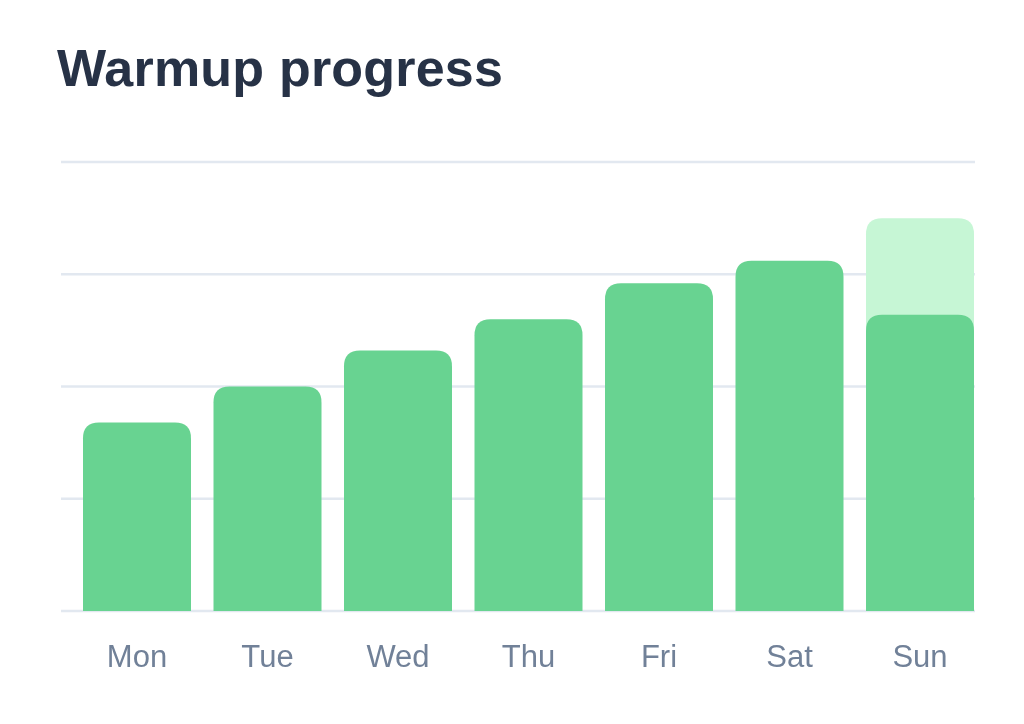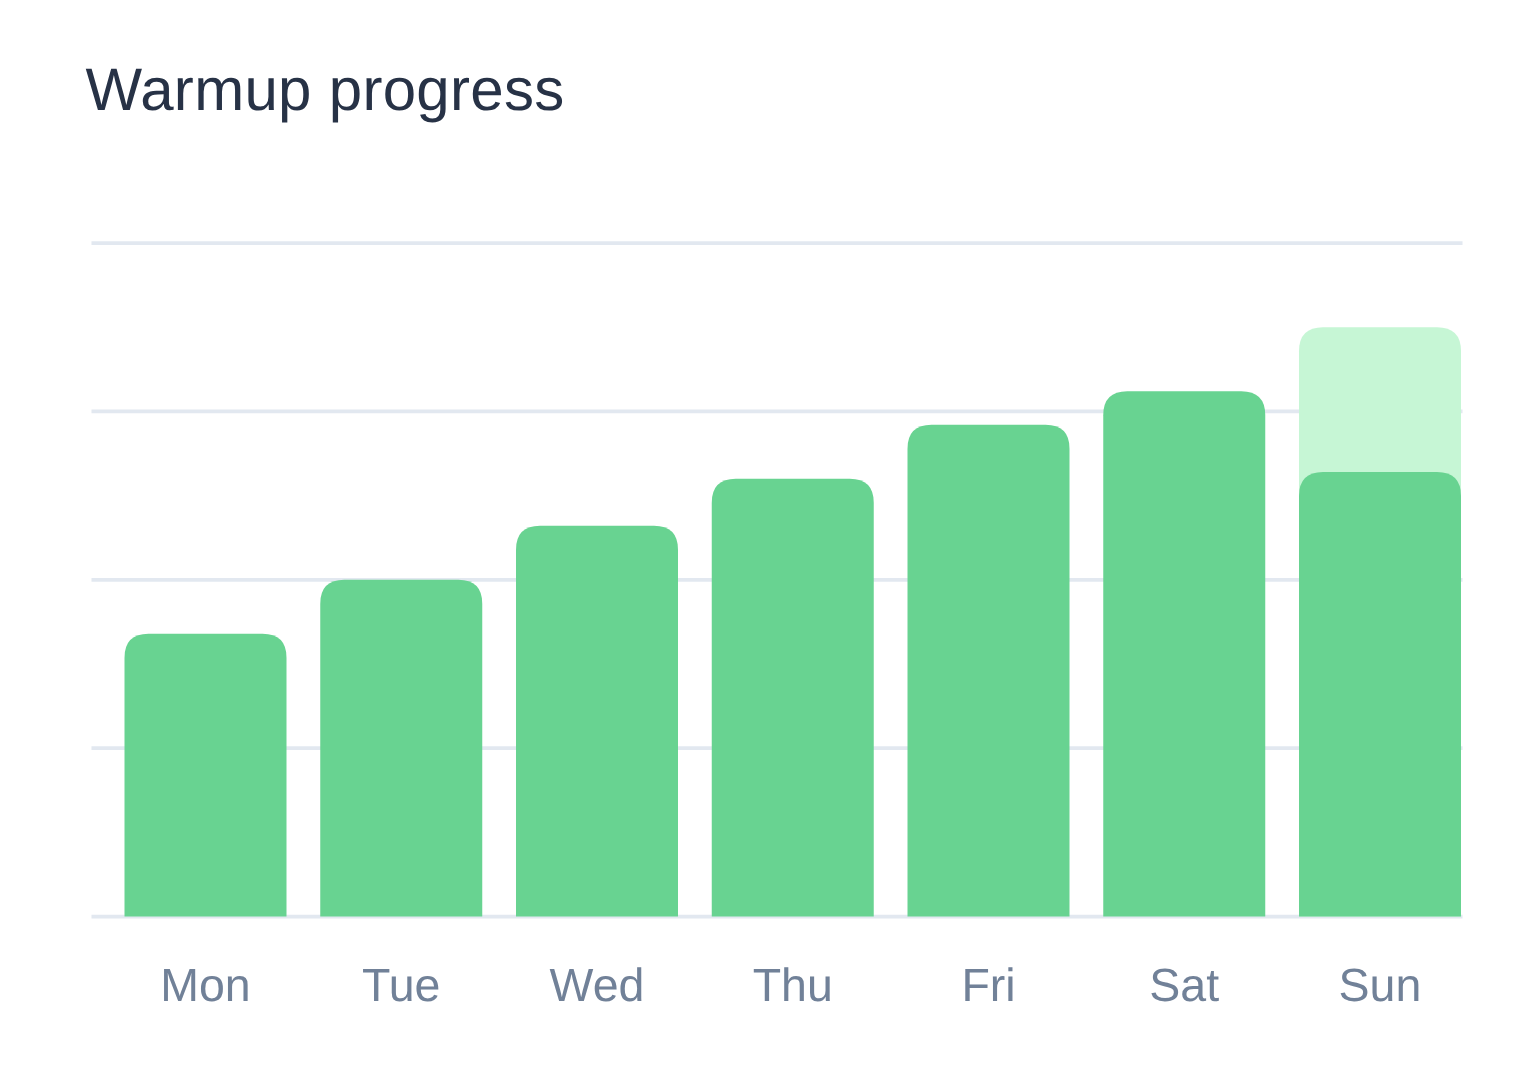--- a/index.html
+++ b/index.html
@@ -1,17 +1,17 @@
 <!DOCTYPE html>
 <html><head>
 <meta charset="utf-8">
 <style>
   html, body { margin: 0; padding: 0; background: #ffffff; }
   body { width: 1024px; height: 724px; position: relative; overflow: hidden; font-family: "Liberation Sans", sans-serif; }
-  .title { position: absolute; left: 57px; top: 38px; font-size: 40px; font-weight: normal; color: #273246; letter-spacing: 0.2px; margin: 0; }
+  .title { position: absolute; left: 57px; top: 38px; font-size: 52px; font-weight: bold; color: #273246; letter-spacing: 0.2px; margin: 0; }
   svg { position: absolute; left: 0; top: 0; }
   .xlabel { font-family: "Liberation Sans", sans-serif; font-size: 31px; fill: #718198; }
 </style>
 </head>
 <body>
 
 <h1 class="title">Warmup progress</h1>
 
 <svg id="chart" width="1024" height="724" viewBox="0 0 1024 724">
   <g id="grid">

